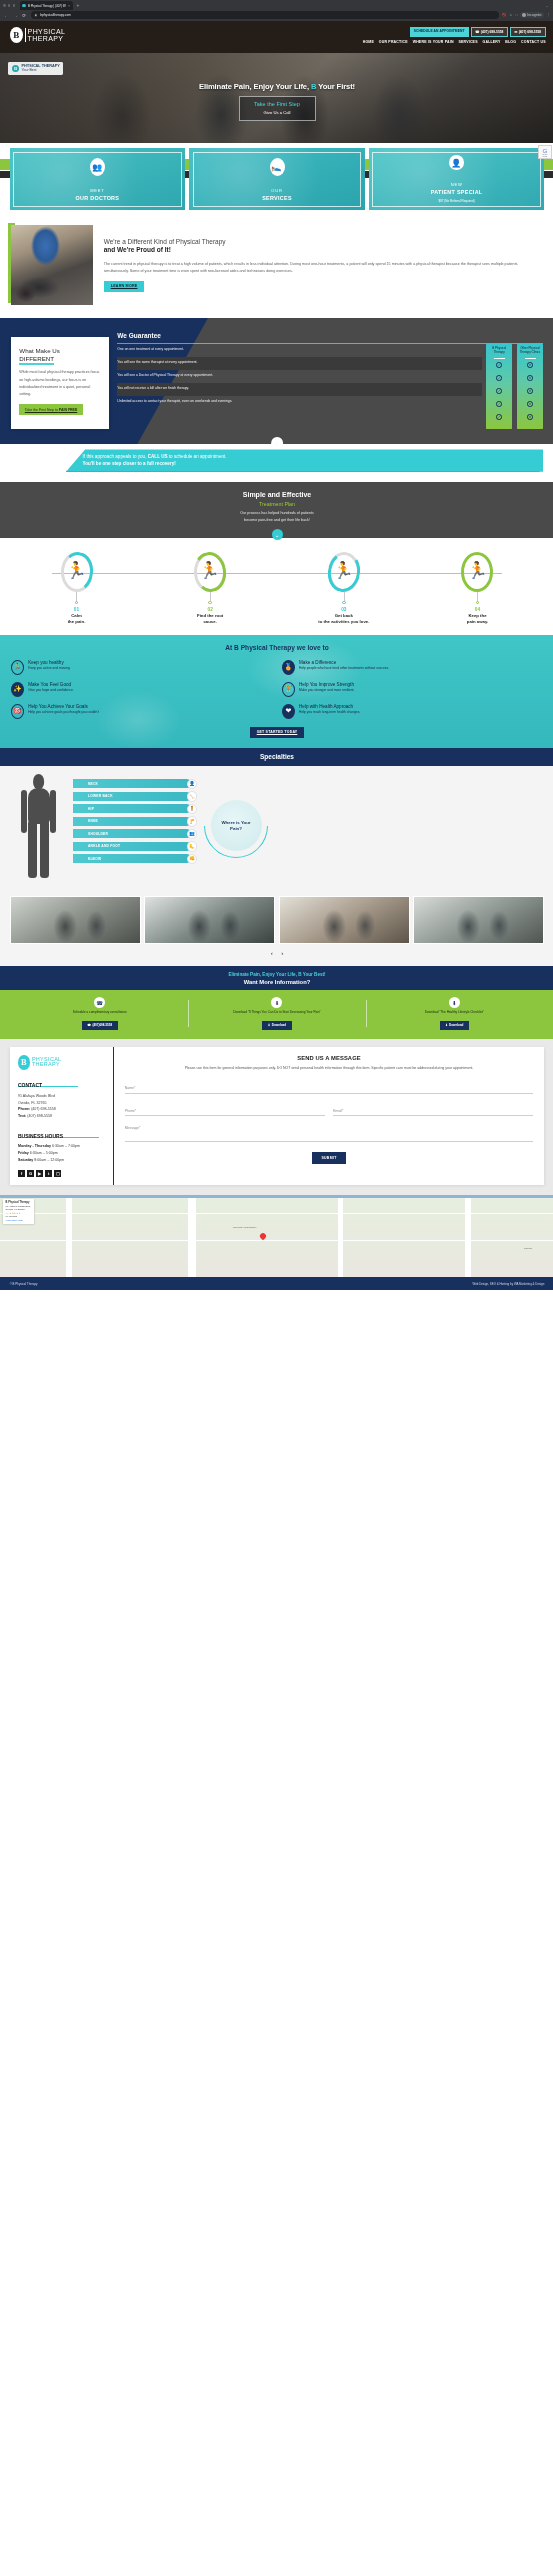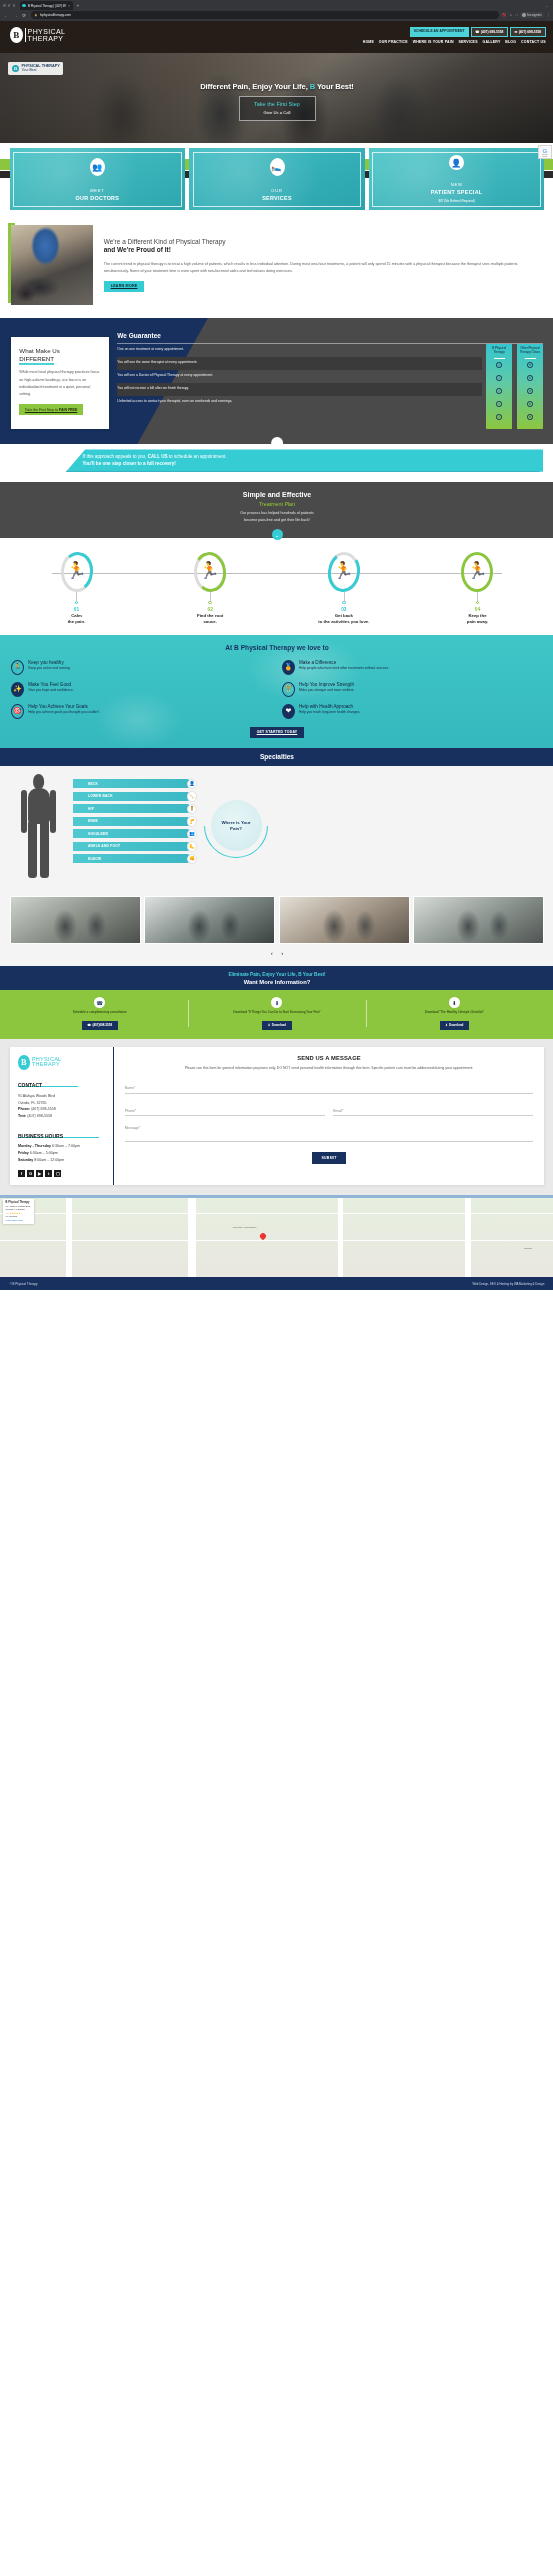--- a/index.html
+++ b/index.html
@@ -532,21 +532,21 @@
 <div class="hero">
   <div class="hero-badge">
     <div class="hero-badge-mark">B</div>
     <div class="hero-badge-txt">
       <b>PHYSICAL THERAPY</b>
       <span>Your Best</span>
     </div>
   </div>
   <div class="hero-inner">
     <div class="hero-h1">
-      <span>Different Pain, Enjoy Your Life, </span><span class="accent">B</span><span> Your Best!</span>
+      <span>Eliminate Pain, Enjoy Your Life, </span><span class="accent">B</span><span> Your First!</span>
     </div>
     <div class="hero-cta">
       <div class="l1">Take the First Step</div>
       <div class="l2">Give Us a Call</div>
     </div>
   </div>
 </div>
 
 <div class="band-wrap">
   <div class="green-band"></div>

